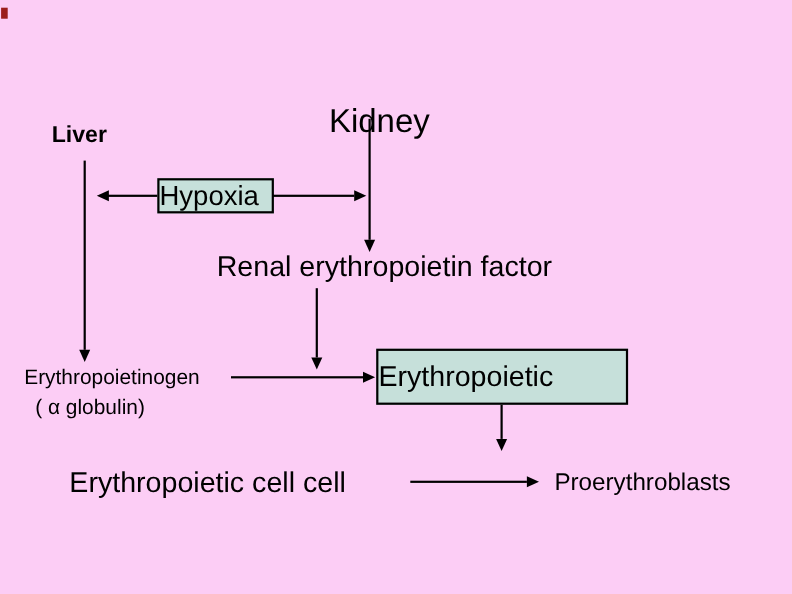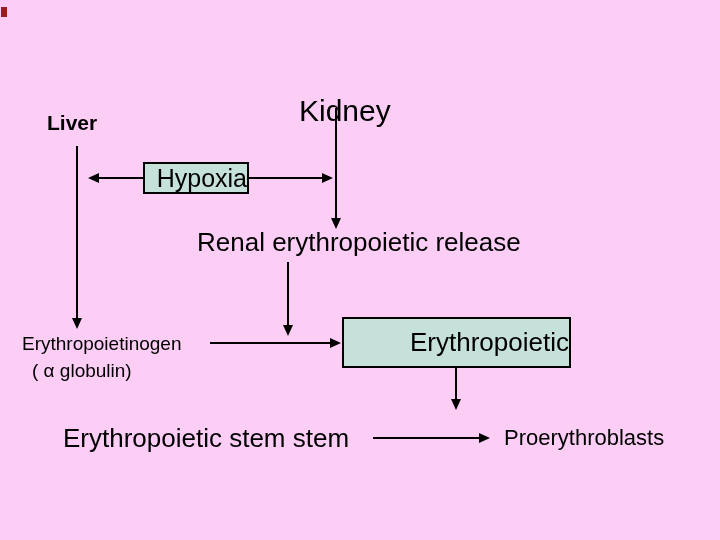--- a/index.html
+++ b/index.html
@@ -18,21 +18,21 @@
   .renal{left:197px;top:227px;font-size:26px;line-height:30px;}
   .eponogen{left:22px;top:333px;font-size:19px;line-height:22px;}
   .alpha{left:32px;top:360px;font-size:19px;line-height:22px;}
   .stem{left:63px;top:423px;font-size:26px;line-height:30px;}
   .pro{left:504px;top:423px;font-size:22px;line-height:30px;}
 
   .node-box{
     position:absolute;
     background:var(--boxfill,#c6e0da);
     border:2px solid var(--boxborder,#000);
-    display:flex;align-items:center;justify-content:flex-end;
+    display:flex;align-items:center;justify-content:flex-start;
     box-sizing:border-box;
   }
   .hypoxia-box{left:143px;top:162px;width:106px;height:32px;font-size:25px;}
   .epo-box{left:342px;top:317px;width:229px;height:51px;font-size:26px;}
 
   .corner-mark{
     position:absolute;left:1px;top:7px;width:6px;height:10px;
     background:var(--corner,#9b1c1c);
   }
 
@@ -50,30 +50,30 @@
   <div class="corner-mark"></div>
 
 
   <div class="txt kidney">Kidney</div>
   <div class="txt liver">Liver</div>
 
   <div class="node-box hypoxia-box">
     <span>Hypoxia</span>
   </div>
 
-  <div class="txt renal">Renal erythropoietic release</div>
+  <div class="txt renal">Renal erythropoietin factor</div>
 
   <div class="txt eponogen">Erythropoietinogen</div>
   <div class="txt alpha">( α globulin)</div>
 
   <div class="node-box epo-box">
     <span>Erythropoietic</span>
   </div>
 
-  <div class="txt stem">Erythropoietic stem stem</div>
+  <div class="txt stem">Erythropoietic cell cell</div>
   <div class="txt pro">Proerythroblasts</div>
 
   <div class="line" style="left:335px;top:108px;width:2px;height:110px;"></div>
   <div class="head head-down" style="left:331px;top:218px;"></div>
 
   <div class="line" style="left:97px;top:177px;width:46px;height:2px;"></div>
   <div class="head head-left" style="left:88px;top:173px;"></div>
 
   <div class="line" style="left:248px;top:177px;width:74px;height:2px;"></div>
   <div class="head head-right" style="left:322px;top:173px;"></div>

